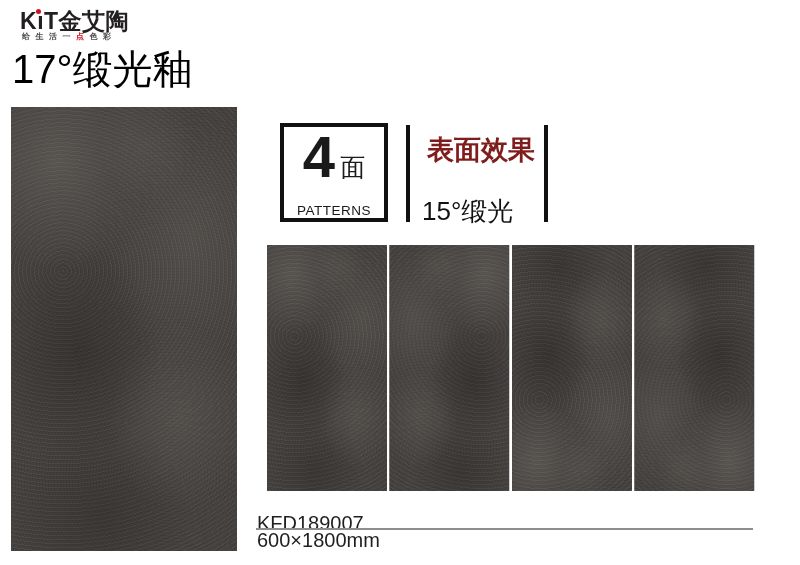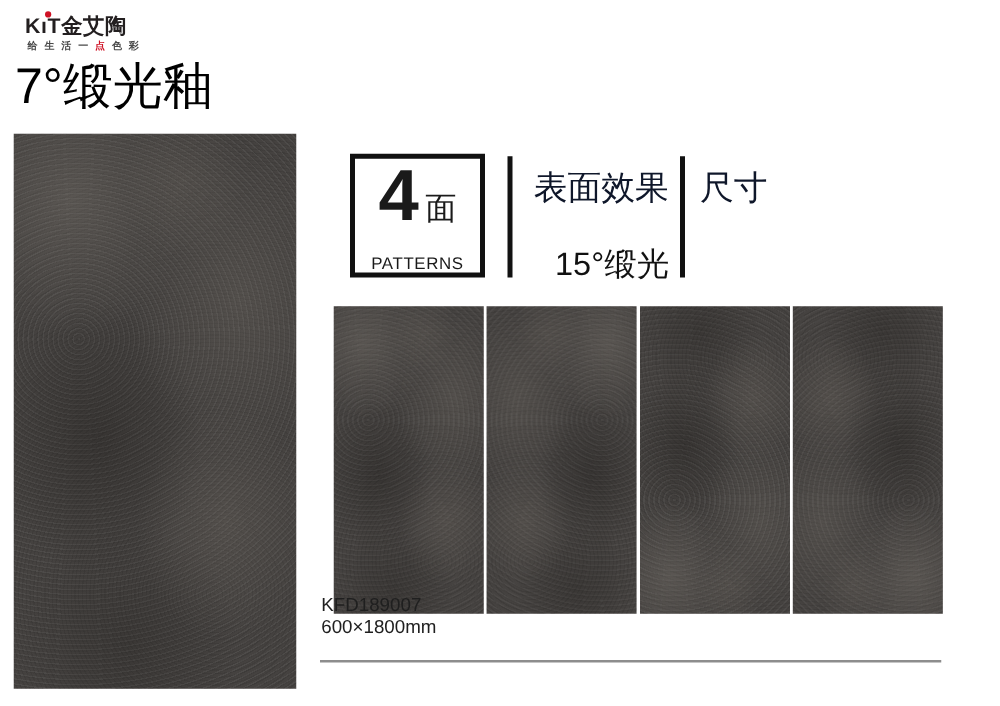--- a/index.html
+++ b/index.html
@@ -1,21 +1,21 @@
 <!DOCTYPE html>
 <html><head>
 <meta charset="utf-8">
 <style>
   html,body{margin:0;padding:0;background:#ffffff;}
   body{font-family:"Liberation Sans","DejaVu Sans",sans-serif;}
   .page{position:relative;width:800px;height:565px;background:#ffffff;overflow:hidden;}
 
   
   .brand{position:absolute;left:20px;top:9px;}
-  .logo-line{position:relative;font-weight:bold;color:#231f20;font-size:17px;line-height:24px;letter-spacing:0.5px;white-space:nowrap;}
+  .logo-line{position:relative;font-weight:bold;color:#231f20;font-size:23px;line-height:24px;letter-spacing:0.5px;white-space:nowrap;}
   .logo-latin{position:relative;display:inline-block;}
   .logo-dot{position:absolute;left:16px;top:0px;width:5px;height:5px;border-radius:50%;background:#cf1225;}
   .tagline{position:absolute;left:22px;top:31px;font-size:8px;color:#4a4a4a;letter-spacing:5.5px;white-space:nowrap;font-weight:bold;}
   .tagline .accent{color:#cf1225;}
   .page-title{position:absolute;left:12px;top:47px;font-size:40px;font-weight:500;color:#000000;line-height:44px;white-space:nowrap;}
 
   
   .tile-surface{
     background-color:#454240;
     background-image:
@@ -35,68 +35,67 @@
   .patterns-box{position:absolute;left:280px;top:123px;width:100px;height:91px;border:4px solid #111111;display:flex;flex-direction:column;align-items:center;justify-content:center;background:#ffffff;}
   .patterns-top{display:flex;align-items:flex-end;line-height:1;margin-top:4px;}
   .patterns-count{font-size:58px;font-weight:600;color:#1a1a1a;line-height:0.88;}
   .patterns-unit{font-size:25px;font-weight:500;color:#1a1a1a;margin-left:5px;margin-bottom:3px;}
   .patterns-caption{font-size:13.5px;font-weight:500;color:#1a1a1a;letter-spacing:0.5px;margin-top:20px;}
 
   .vdiv{position:absolute;top:125px;width:4px;height:97px;background:#111111;}
   .vdiv-1{left:406px;}
   .vdiv-2{left:544px;}
 
-  .spec-label{position:absolute;top:132px;font-size:27px;font-weight:normal;color:#0f172a;white-space:nowrap;}
+  .spec-label{position:absolute;top:132px;font-size:27px;font-weight:bold;color:#7f1d1d;white-space:nowrap;}
   .spec-value{position:absolute;top:194px;font-size:26px;font-weight:400;color:#111111;white-space:nowrap;}
   .surface-label{left:427px;}
-  .surface-value{left:444px;}
+  .surface-value{left:422px;}
   .size-label{left:560px;}
   .size-value{left:553px;}
 
   
   .tile-strip{position:absolute;left:267px;top:245px;width:487px;height:246px;display:flex;gap:2px;background:#ffffff;}
   .strip-tile{flex:1 1 0;height:100%;}
   .strip-tile.flip-x{transform:scaleX(-1);}
   .strip-tile.flip-y{transform:scaleY(-1);}
   .strip-tile.flip-xy{transform:scale(-1,-1);}
 
   
-  .product-code{position:absolute;left:257px;top:476px;font-size:15px;line-height:17px;color:#1f1f1f;}
+  .product-code{position:absolute;left:257px;top:515px;font-size:20px;line-height:17px;color:#1f1f1f;}
   .hr-line{position:absolute;left:256px;top:528px;width:497px;height:2px;background:#8d8d8d;}
 </style>
 </head>
 <body>
 
 <div class="page">
 
   <div class="brand">
     <div class="logo-line">
       <span class="logo-latin"><span>K</span><span>ı</span><span>T</span><span class="logo-dot"></span></span><span>金艾陶</span>
     </div>
   </div>
   <div class="tagline"><span>给生活一</span><span class="accent">点</span><span>色彩</span></div>
 
-  <div class="page-title">7°缎光釉</div>
+  <div class="page-title">17°缎光釉</div>
 
   <div class="big-tile tile-surface"></div>
 
   <div class="patterns-box">
     <div class="patterns-top">
       <span class="patterns-count">4</span>
       <span class="patterns-unit">面</span>
     </div>
     <div class="patterns-caption">PATTERNS</div>
   </div>
 
   <div class="vdiv vdiv-1"></div>
   <div class="spec-label surface-label">表面效果</div>
   <div class="spec-value surface-value">15°缎光</div>
 
   <div class="vdiv vdiv-2"></div>
-  <div class="spec-label size-label">尺寸</div>
 
   <div class="tile-strip">
     <div class="strip-tile tile-surface"></div>
     <div class="strip-tile tile-surface flip-x"></div>
     <div class="strip-tile tile-surface flip-y"></div>
     <div class="strip-tile tile-surface flip-xy"></div>
   </div>
 
   <div class="product-code">
     <div>KFD189007</div>

